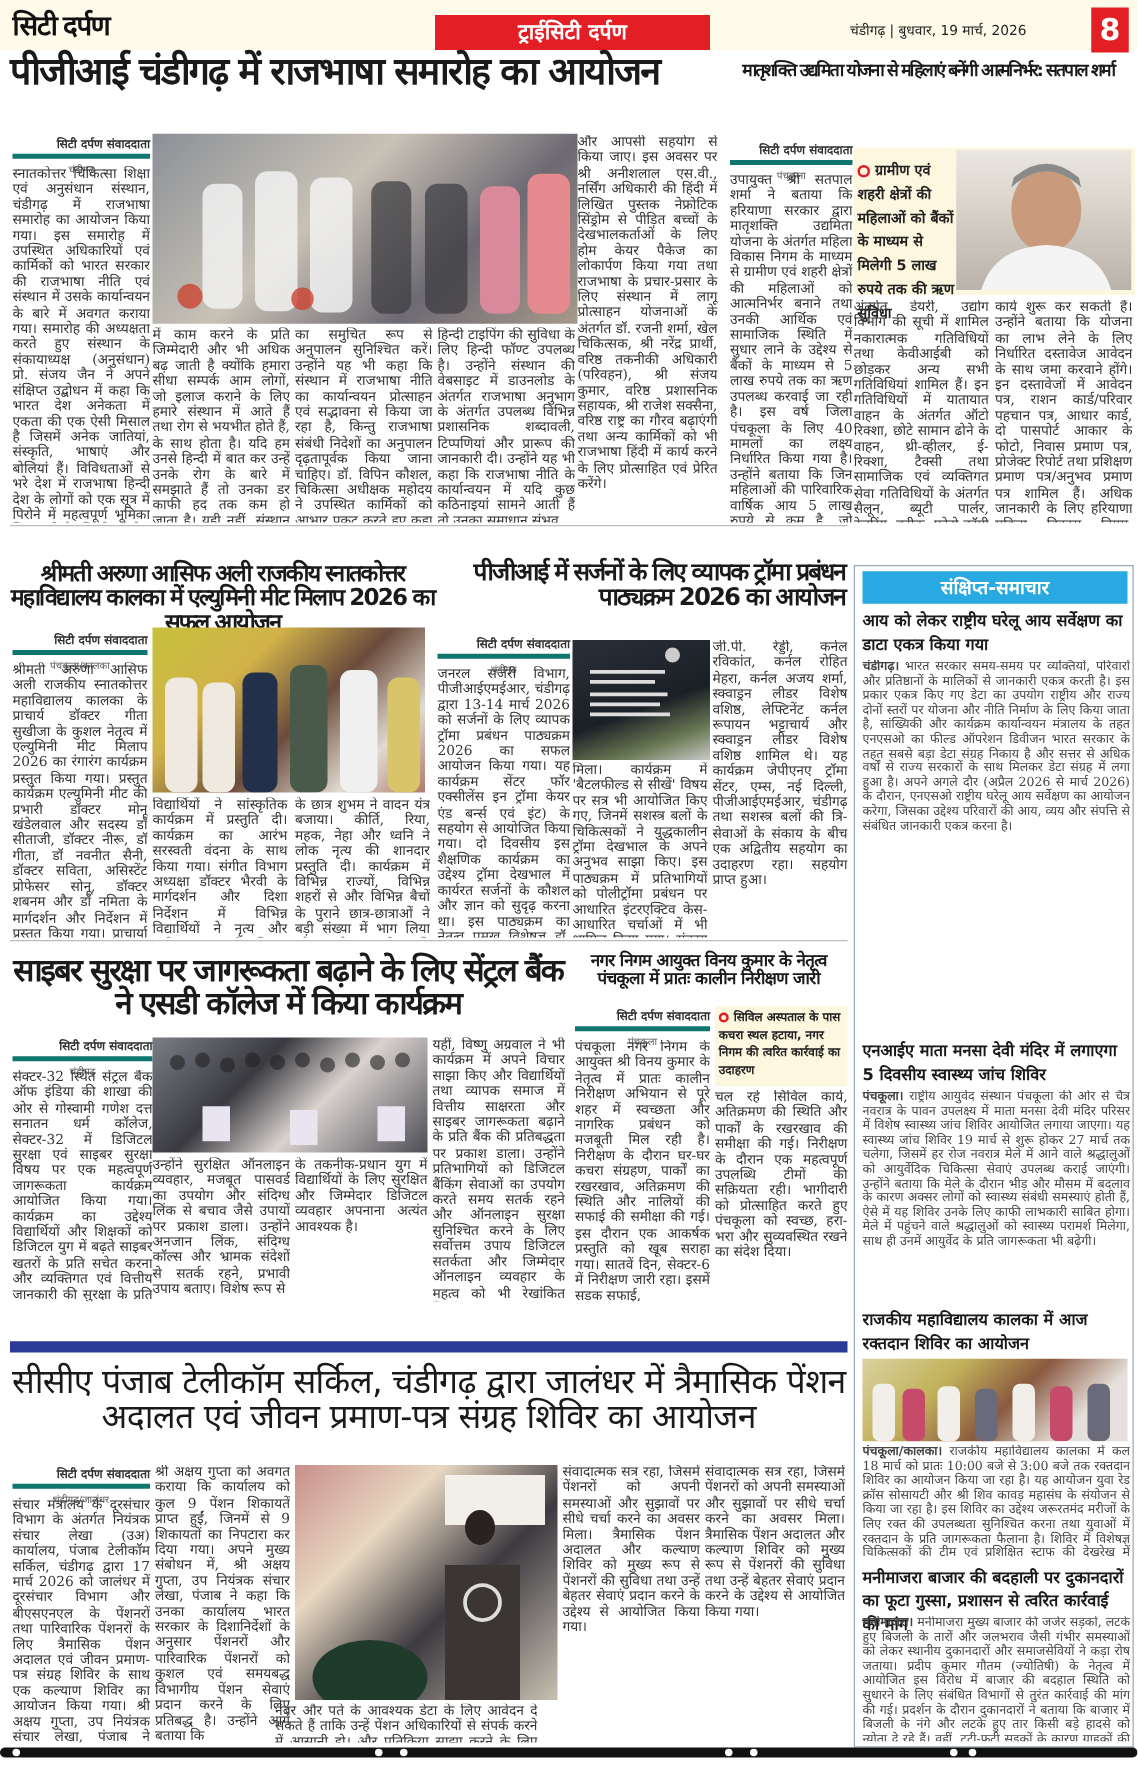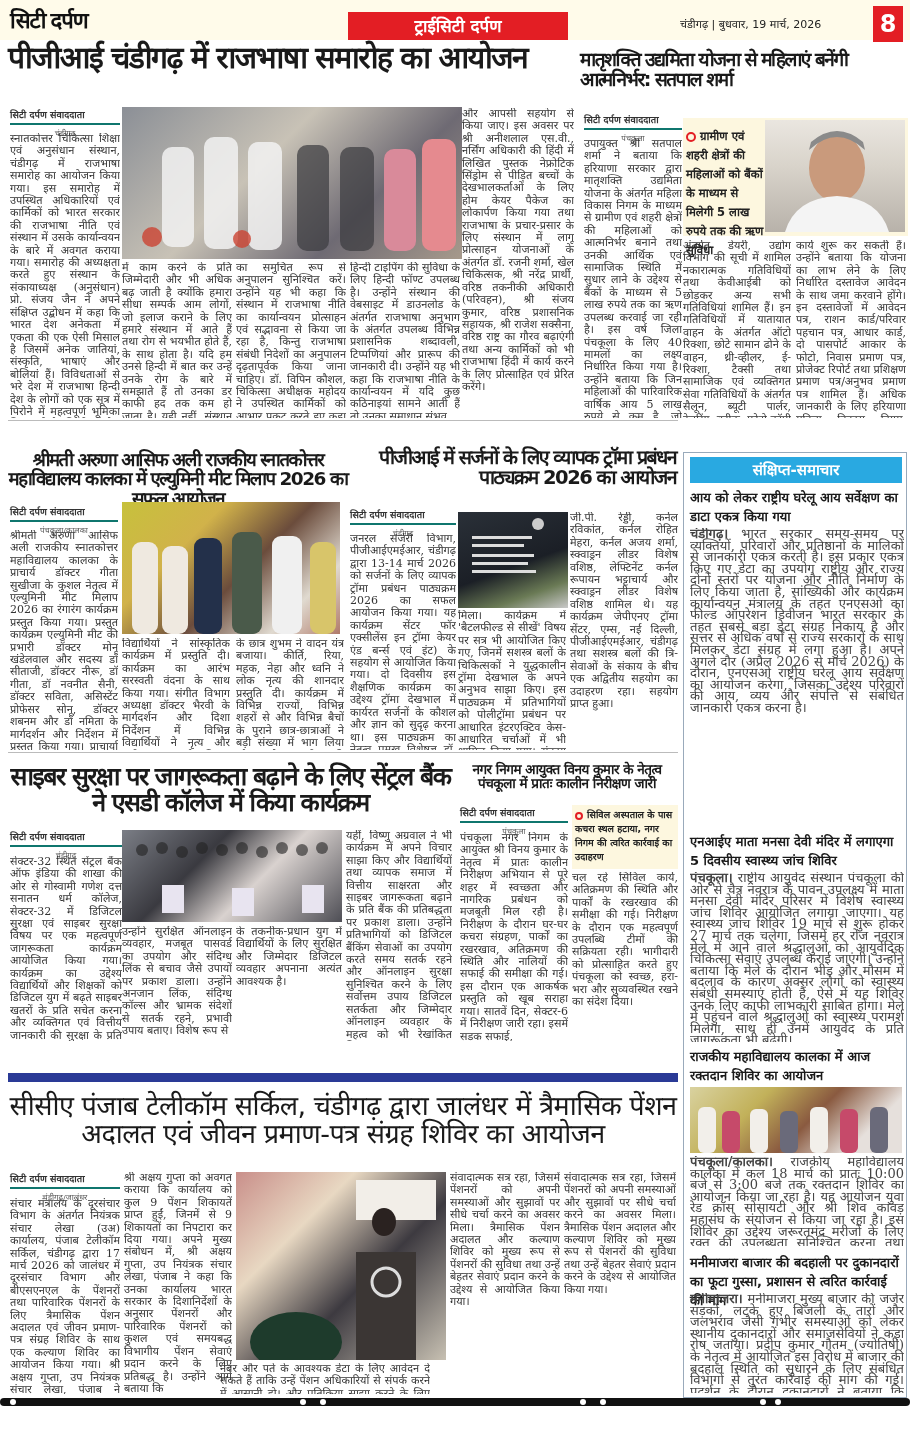--- a/index.html
+++ b/index.html
@@ -4,36 +4,36 @@
 <style>
 *{box-sizing:border-box;margin:0;padding:0}
 body{width:910px;height:1431px;background:#fff;font-family:"DejaVu Serif",serif;color:#222;position:relative;overflow:hidden}
 .abs{position:absolute}
 .masthead{left:0;top:0;width:910px;height:40px;background:#fffbea}
 .logo{left:10px;top:4px;font-family:Liberation Sans, sans-serif;font-weight:bold;font-size:22px;color:#111;letter-spacing:-1px}
 .section-tag{left:348px;top:12px;width:220px;height:28px;background:#e31e24;color:#fff;font-family:"DejaVu Sans",sans-serif;font-weight:bold;font-size:17px;text-align:center;line-height:28px}
 .dateline{left:680px;top:16px;font-family:"DejaVu Sans",sans-serif;font-size:11px;color:#222}
 .pageno{left:873px;top:6px;width:30px;height:36px;background:#e31e24;color:#fff;font-family:"DejaVu Sans",sans-serif;font-weight:bold;font-size:24px;text-align:center;line-height:36px}
 .h1{font-family:"DejaVu Sans",sans-serif;font-weight:bold;color:#1a1a1a;letter-spacing:-1.5px;line-height:1.05}
-.byline{font-family:"DejaVu Sans",sans-serif;font-size:9.5px;font-weight:bold;color:#333;text-align:left;border-bottom:2px solid #0f766e;padding-bottom:2px}
+.byline{font-family:"DejaVu Sans",sans-serif;font-size:9.5px;font-weight:bold;color:#333;text-align:right;border-bottom:4px solid #0f766e;padding-bottom:2px}
 .place{font-size:8px;color:#555;text-align:center;margin-top:2px}
 .body{font-size:11px;line-height:12.4px;color:#333;text-align:justify;overflow:hidden}
 .photo{background:linear-gradient(135deg,#8b8f96,#c8c2b6 40%,#6e6a73 70%,#a79a8c);overflow:hidden}
 .photo2{background:linear-gradient(135deg,#c7c13c,#d1b24a 30%,#6b4c3c 55%,#e0dad0 80%,#b07a6a)}
 .photo3{background:linear-gradient(160deg,#2a3038,#1b1f26 55%,#6a7a55 80%,#c9c9c9)}
 .photo4{background:linear-gradient(135deg,#7b7e86,#3a3a40 35%,#d9d2cf 60%,#4e4e55)}
 .photo5{background:linear-gradient(135deg,#c98f8a,#e8d8c2 30%,#3d3a40 60%,#c7c0b2)}
 .photo6{background:linear-gradient(135deg,#d9d2a0,#c2b15a 30%,#8a5a40 55%,#e6e0dc 80%)}
 .photo-person{background:linear-gradient(180deg,#eae6e0,#d9d4cb 40%,#b8b2aa)}
 .callout{font-family:"DejaVu Sans",sans-serif;font-weight:bold;color:#222;font-size:11.5px;line-height:19px}
 .ring{display:inline-block;width:10px;height:10px;border:2.5px solid #e31e24;border-radius:50%;margin-right:4px;vertical-align:middle}
 .brief-box{left:683px;top:452px;width:224px;height:946px;border:1.5px solid #9ab;}
 .brief-head{left:690px;top:457px;width:212px;height:26px;background:#29a9e1;color:#fff;font-family:"DejaVu Sans",sans-serif;font-weight:bold;font-size:15px;text-align:center;line-height:26px}
 .bh{font-family:"DejaVu Sans",sans-serif;font-weight:bold;font-size:13px;color:#1a1a1a;line-height:19px}
-.bbody{font-size:13px;line-height:11.6px;color:#444;text-align:justify;overflow:hidden}
+.bbody{font-size:10px;line-height:11.6px;color:#444;text-align:justify;overflow:hidden}
 .bluebar{background:#2a3a96}
 .footer-bar{left:0;top:1398px;width:910px;height:8px;background:#111;border-radius:4px}
 .footer-dot{width:6px;height:6px;border-radius:50%;background:#fff;position:absolute;top:1px}
 .rule{background:#bbb}
 </style>
 </head>
 <body>
 
 <div class="abs masthead"></div>
 <div class="abs logo">सिटी दर्पण</div>
@@ -68,21 +68,21 @@
         <circle cx="30" cy="130" r="10"></circle>
         <circle cx="120" cy="132" r="9"></circle>
       </g>
   </svg>
 </div>
 <div class="abs body" style="left:122px;top:262px;width:110px;height:156px">में काम करने के प्रति जिम्मेदारी और भी अधिक बढ़ जाती है क्योंकि हमारा सीधा सम्पर्क आम लोगों, जो इलाज कराने के लिए हमारे संस्थान में आते हैं तथा रोग से भयभीत होते हैं, के साथ होता है। यदि हम उनसे हिन्दी में बात कर उन्हें उनके रोग के बारे में समझाते हैं तो उनका डर काफी हद तक कम हो जाता है। यही नहीं, संस्थान का कामकाज जितना हिन्दी में होगा राजभाषा अधिनियमों, नियमों तथा इसके संबंध में समय-समय पर लिए गए निर्णयों</div>
 <div class="abs body" style="left:236px;top:262px;width:110px;height:156px">का समुचित रूप से अनुपालन सुनिश्चित करें। उन्होंने यह भी कहा कि संस्थान में राजभाषा नीति का कार्यान्वयन प्रोत्साहन एवं सद्भावना से किया जा रहा है, किन्तु राजभाषा संबंधी निदेशों का अनुपालन दृढ़तापूर्वक किया जाना चाहिए। डॉ. विपिन कौशल, चिकित्सा अधीक्षक महोदय ने उपस्थित कार्मिकों को आभार प्रकट करते हुए कहा कि हमारी संस्थान में कार्यरत अधिकांश कार्मिक हिंदी का अधिकतम प्रयोग कर रहे हैं। कार्यालयी प्रयोग से जुड़ी सामग्री वितरित की हुई हैं। संस्थान के सभी कंप्यूटरों में</div>
 <div class="abs body" style="left:350px;top:262px;width:110px;height:156px">हिन्दी टाइपिंग की सुविधा के लिए हिन्दी फॉण्ट उपलब्ध है। उन्होंने संस्थान की वेबसाइट में डाउनलोड के अंतर्गत राजभाषा अनुभाग के अंतर्गत उपलब्ध विभिन्न प्रशासनिक शब्दावली, टिप्पणियां और प्रारूप की जानकारी दी। उन्होंने यह भी कहा कि राजभाषा नीति के कार्यान्वयन में यदि कुछ कठिनाइयां सामने आती हैं तो उनका समाधान संभव</div>
 <div class="abs body" style="left:462px;top:108px;width:112px;height:310px">और आपसी सहयोग से किया जाए। इस अवसर पर श्री अनीशलाल एस.वी., नर्सिंग अधिकारी की हिंदी में लिखित पुस्तक नेफ्रोटिक सिंड्रोम से पीड़ित बच्चों के देखभालकर्ताओं के लिए होम केयर पैकेज का लोकार्पण किया गया तथा राजभाषा के प्रचार-प्रसार के लिए संस्थान में लागू प्रोत्साहन योजनाओं के अंतर्गत डॉ. रजनी शर्मा, खेल चिकित्सक, श्री नरेंद्र प्रार्थी, वरिष्ठ तकनीकी अधिकारी (परिवहन), श्री संजय कुमार, वरिष्ठ प्रशासनिक सहायक, श्री राजेश सक्सैना, वरिष्ठ राष्ट्र का गौरव बढ़ाएंगी तथा अन्य कार्मिकों को भी राजभाषा हिंदी में कार्य करने के लिए प्रोत्साहित एवं प्रेरित करेंगे।</div>
 
-<div class="abs h1" style="left:580px;top:50px;width:325px;font-size:19px;">मातृशक्ति उद्यमिता योजना से महिलाएं बनेंगी आत्मनिर्भर: सतपाल शर्मा</div>
+<div class="abs h1" style="left:580px;top:50px;width:325px;font-size:14px;text-align:center">मातृशक्ति उद्यमिता योजना से महिलाएं बनेंगी आत्मनिर्भर: सतपाल शर्मा</div>
 <div class="abs" style="left:584px;top:113px;width:98px">
   <div class="byline">सिटी दर्पण संवाददाता</div>
   <div class="place">पंचकूला</div>
 </div>
 <div class="abs body" style="left:584px;top:138px;width:98px;height:280px">उपायुक्त श्री सतपाल शर्मा ने बताया कि हरियाणा सरकार द्वारा मातृशक्ति उद्यमिता योजना के अंतर्गत महिला विकास निगम के माध्यम से ग्रामीण एवं शहरी क्षेत्रों की महिलाओं को आत्मनिर्भर बनाने तथा उनकी आर्थिक एवं सामाजिक स्थिति में सुधार लाने के उद्देश्य से बैंकों के माध्यम से 5 लाख रुपये तक का ऋण उपलब्ध करवाई जा रही है। इस वर्ष जिला पंचकूला के लिए 40 मामलों का लक्ष्य निर्धारित किया गया है। उन्होंने बताया कि जिन महिलाओं की पारिवारिक वार्षिक आय 5 लाख रुपये से कम है, जो हरियाणा की निवासी महिला उद्यमी हैं तथा ऋण के लिए आवेदन के समय जिनकी आयु 18 से 60 वर्ष के बीच है, वे इस योजना के लिए पात्र होंगी। हरियाणा महिला विकास निगम द्वारा प्रदान की जाएगी। उन्होंने बताया कि योजना के</div>
 <div class="abs" style="left:683px;top:118px;width:225px;height:118px;background:#fdf7df"></div>
 <div class="abs callout" style="left:686px;top:127px;width:80px"><span class="ring"></span><span>ग्रामीण एवं शहरी क्षेत्रों की महिलाओं को बैंकों के माध्यम से मिलेगी 5 लाख रुपये तक की ऋण सुविधा</span></div>
 <div class="abs photo-person" style="left:765px;top:120px;width:140px;height:112px">
   <svg width="140" height="112">
     <ellipse cx="72" cy="48" rx="28" ry="34" fill="#c99a7c"></ellipse>

